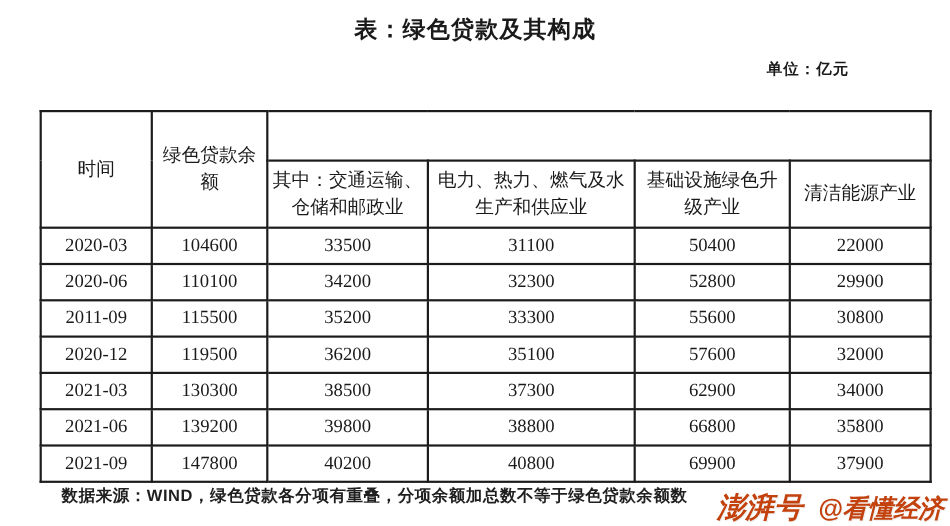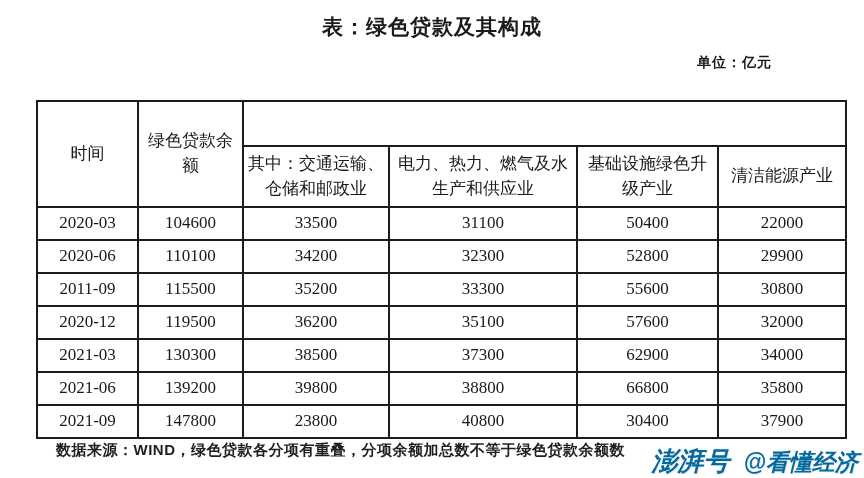--- a/index.html
+++ b/index.html
@@ -56,21 +56,21 @@
     font-size: 15px;
     letter-spacing: 0.5px;
     color: #1f1f1f;
   }
   .watermark {
     position: absolute;
     top: 444px; right: 6px;
     font-family: "Liberation Sans", "DejaVu Sans", sans-serif;
     font-style: italic;
     font-weight: bold;
-    color: #0369a1;
+    color: #c2410c;
     white-space: nowrap;
     text-shadow: 1px 1px 0 #efefef;
   }
   .watermark .platform { font-size: 26px; margin-right: 14px; }
   .watermark .account  { font-size: 23px; }
 </style>
 </head>
 <body>
 
 <div class="doc-title">表：绿色贷款及其构成</div>
@@ -143,23 +143,23 @@
       <td>2021-06</td>
       <td>139200</td>
       <td>39800</td>
       <td>38800</td>
       <td>66800</td>
       <td>35800</td>
     </tr>
     <tr>
       <td>2021-09</td>
       <td>147800</td>
-      <td>23800</td>
+      <td>40200</td>
       <td>40800</td>
-      <td>30400</td>
+      <td>69900</td>
       <td>37900</td>
     </tr>
   </tbody>
 </table>
 
 <div class="footer-note">数据来源：WIND，绿色贷款各分项有重叠，分项余额加总数不等于绿色贷款余额数</div>
 
 <div class="watermark">
   <span class="platform">澎湃号</span><span class="account">@看懂经济</span>
 </div>

